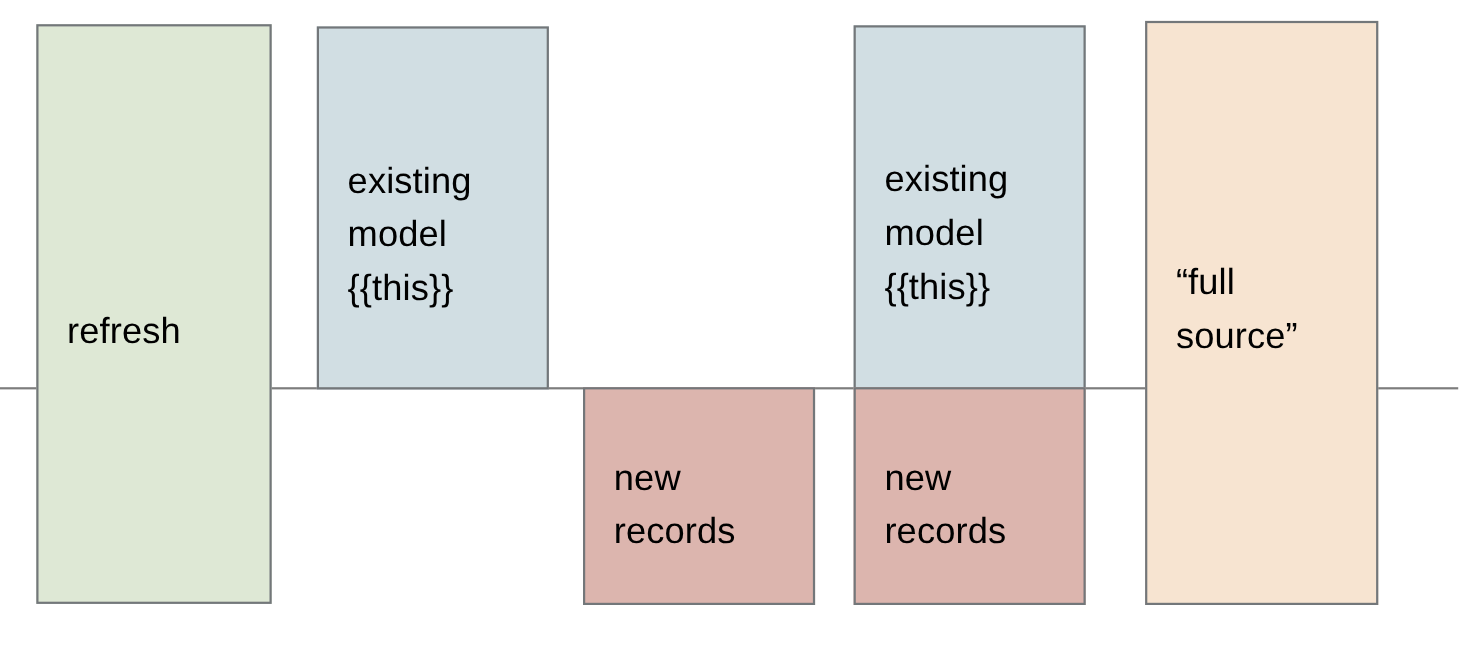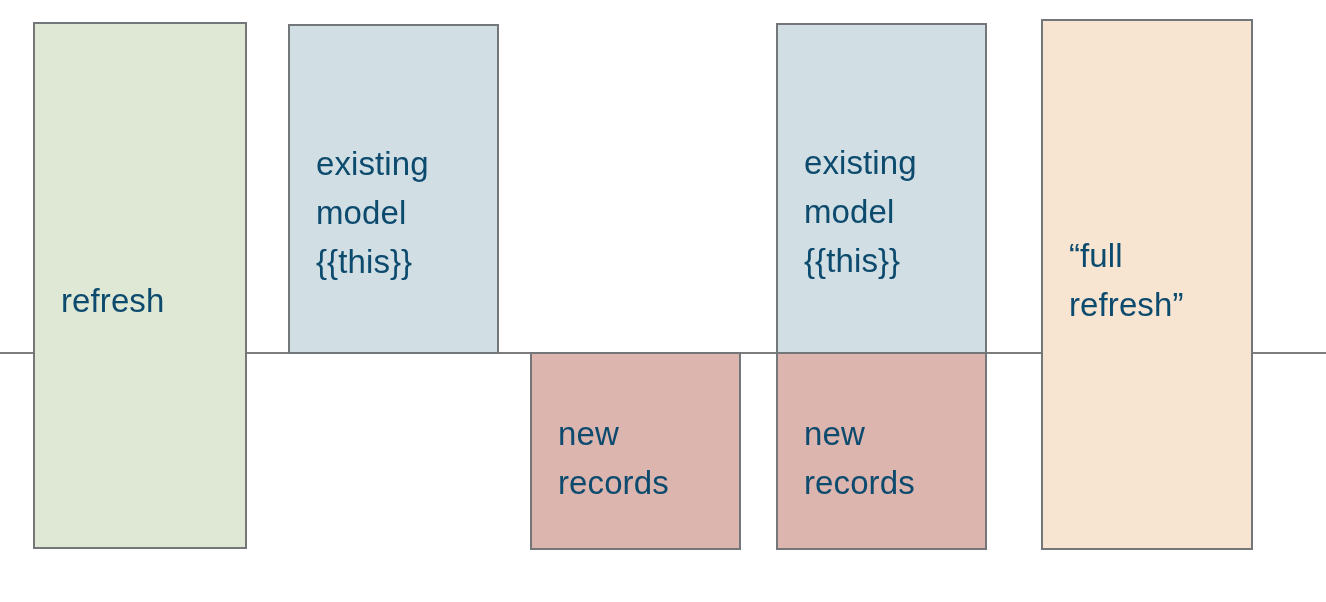--- a/index.html
+++ b/index.html
@@ -31,21 +31,21 @@
     box-sizing: border-box;
     border: 2px solid #73777a;
     display: block;
   }
   .block .label {
     position: absolute;
     left: 26px;
     right: 8px;
     font-size: 33px;
     line-height: 49px;
-    color: #0c4a6e;
+    color: #000000;
     letter-spacing: 0.1px;
     white-space: pre-line;
     text-align: left;
   }
   
   #block-source {
     left: 33px;  top: 22px;  width: 214px;  height: 527px;
     background: #dee8d5;
   }
   #block-source .label { top: 252px; }
@@ -108,16 +108,16 @@
 {{this}}</span>
   </div>
 
   <div class="block" id="block-new-records-2">
     <span class="label">new
 records</span>
   </div>
 
   <div class="block" id="block-full-refresh">
     <span class="label">“full
-refresh”</span>
+source”</span>
   </div>
 
 </div>
 
 </body></html>

